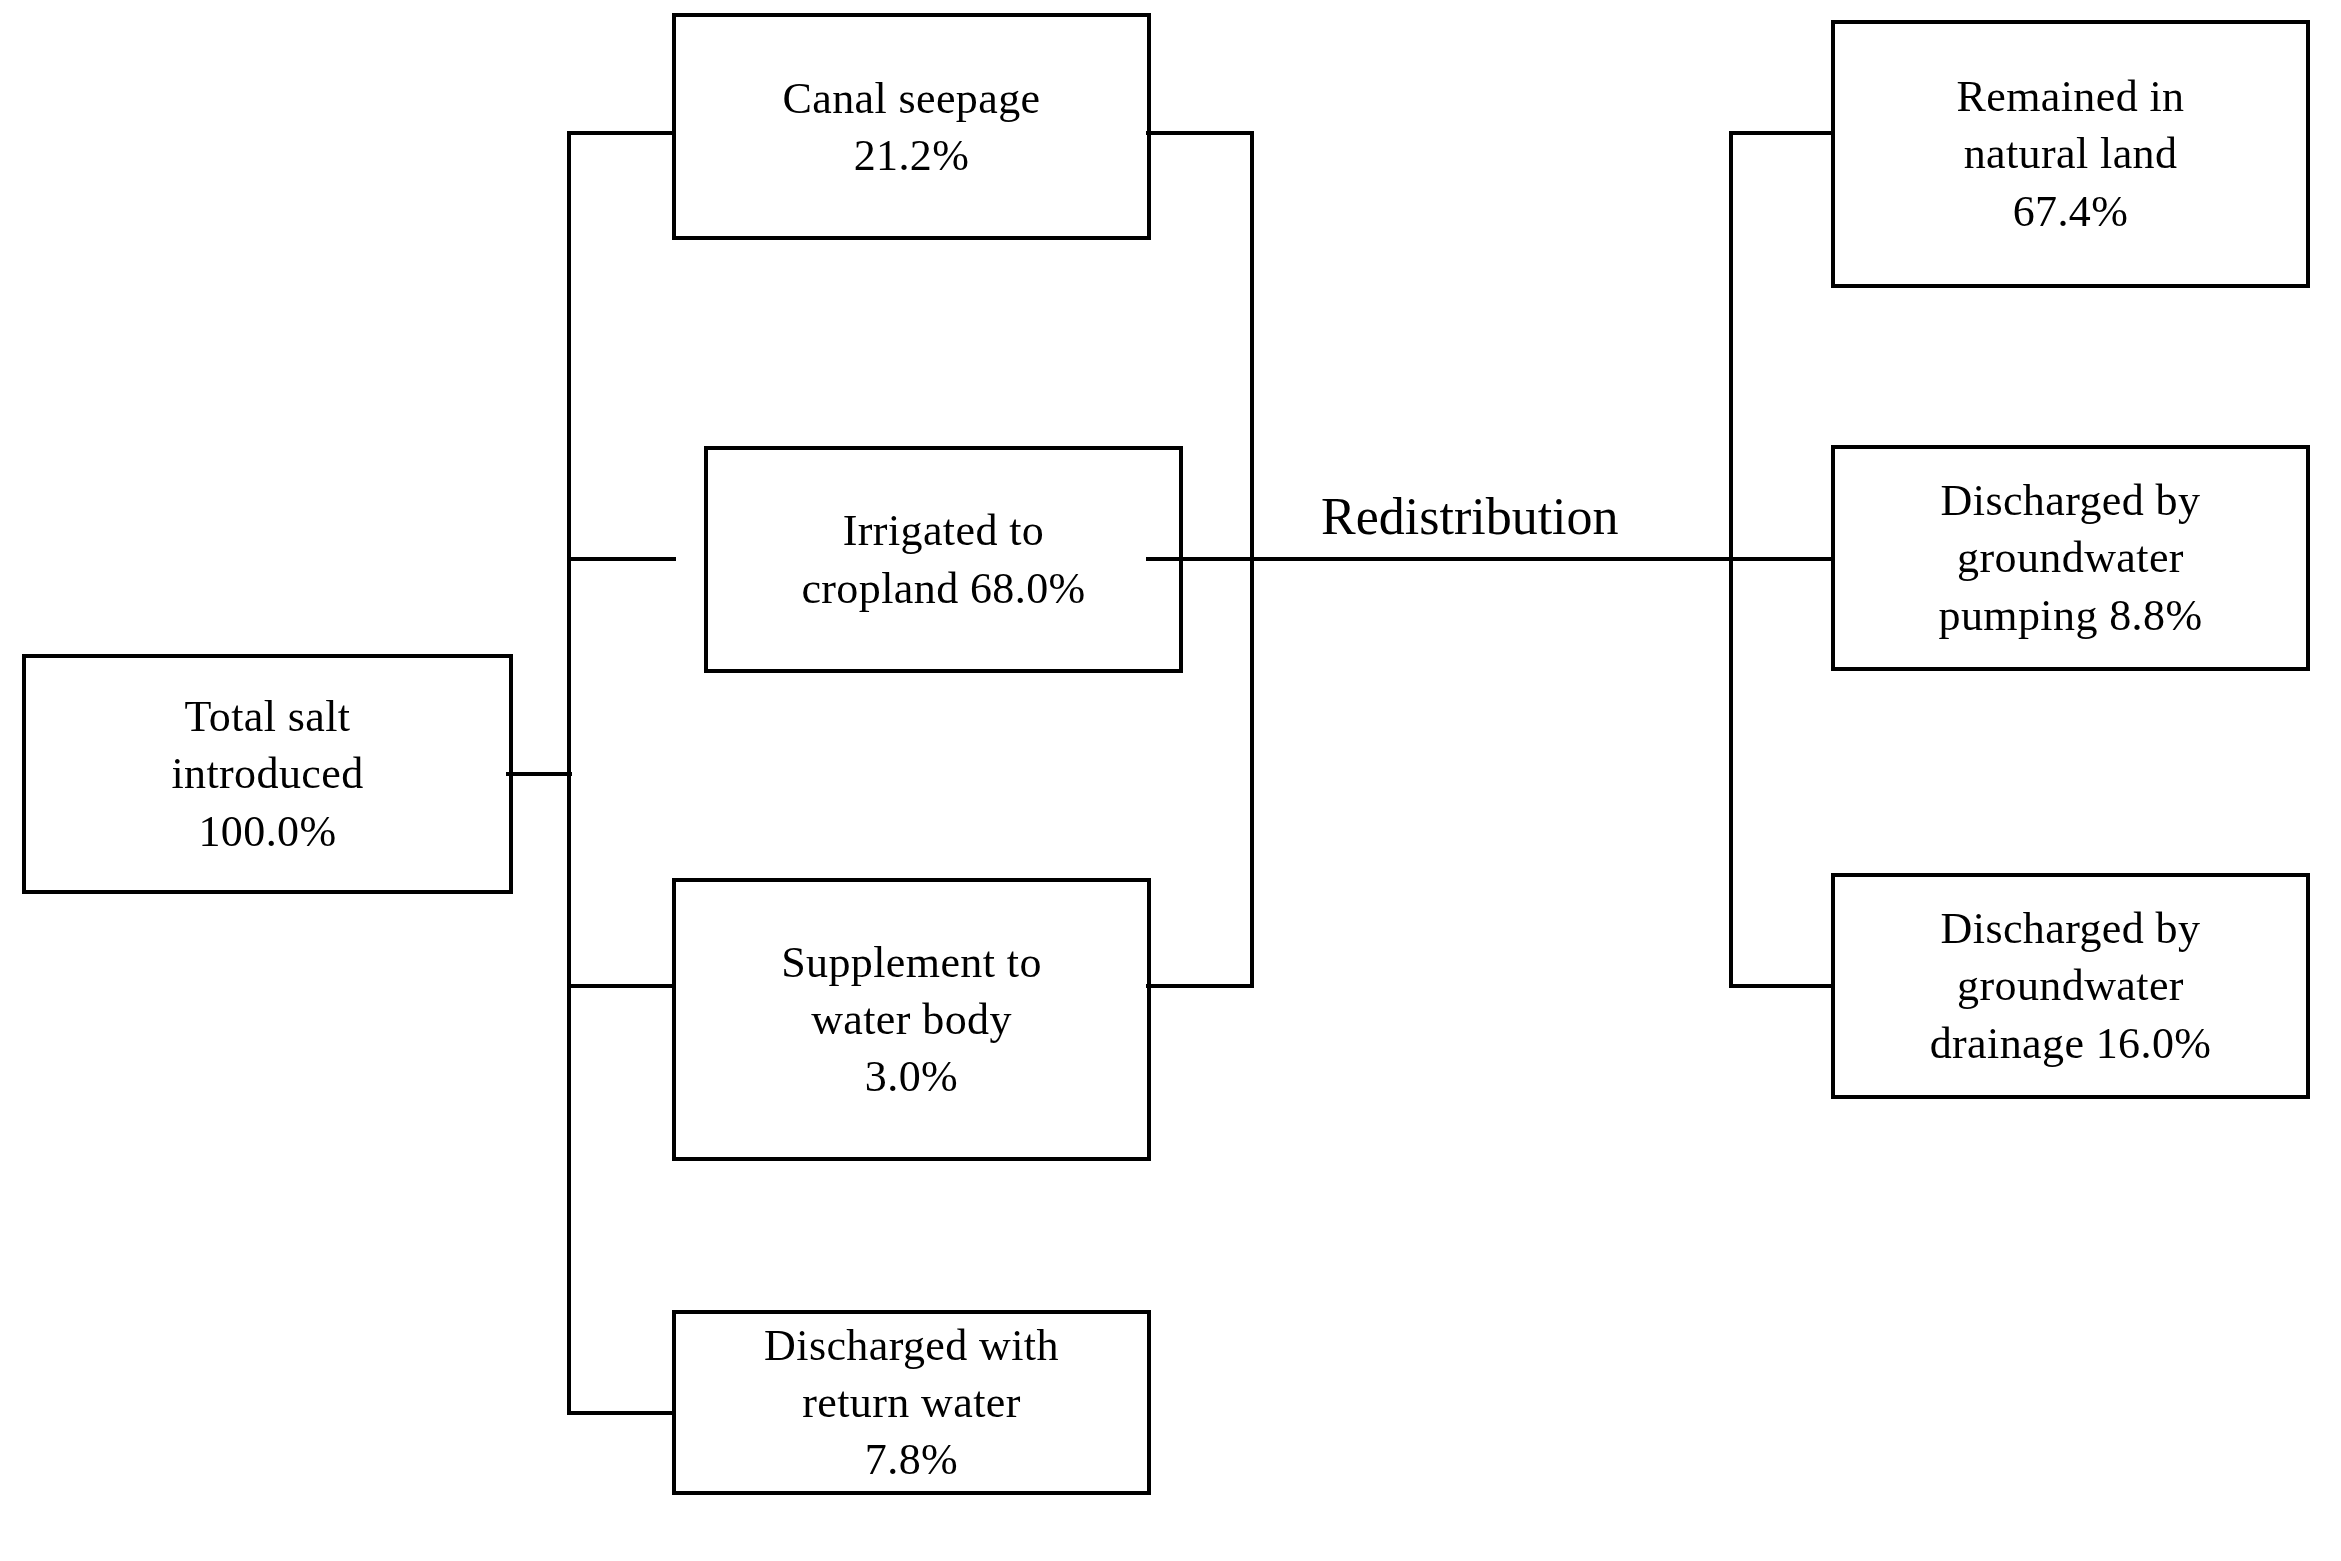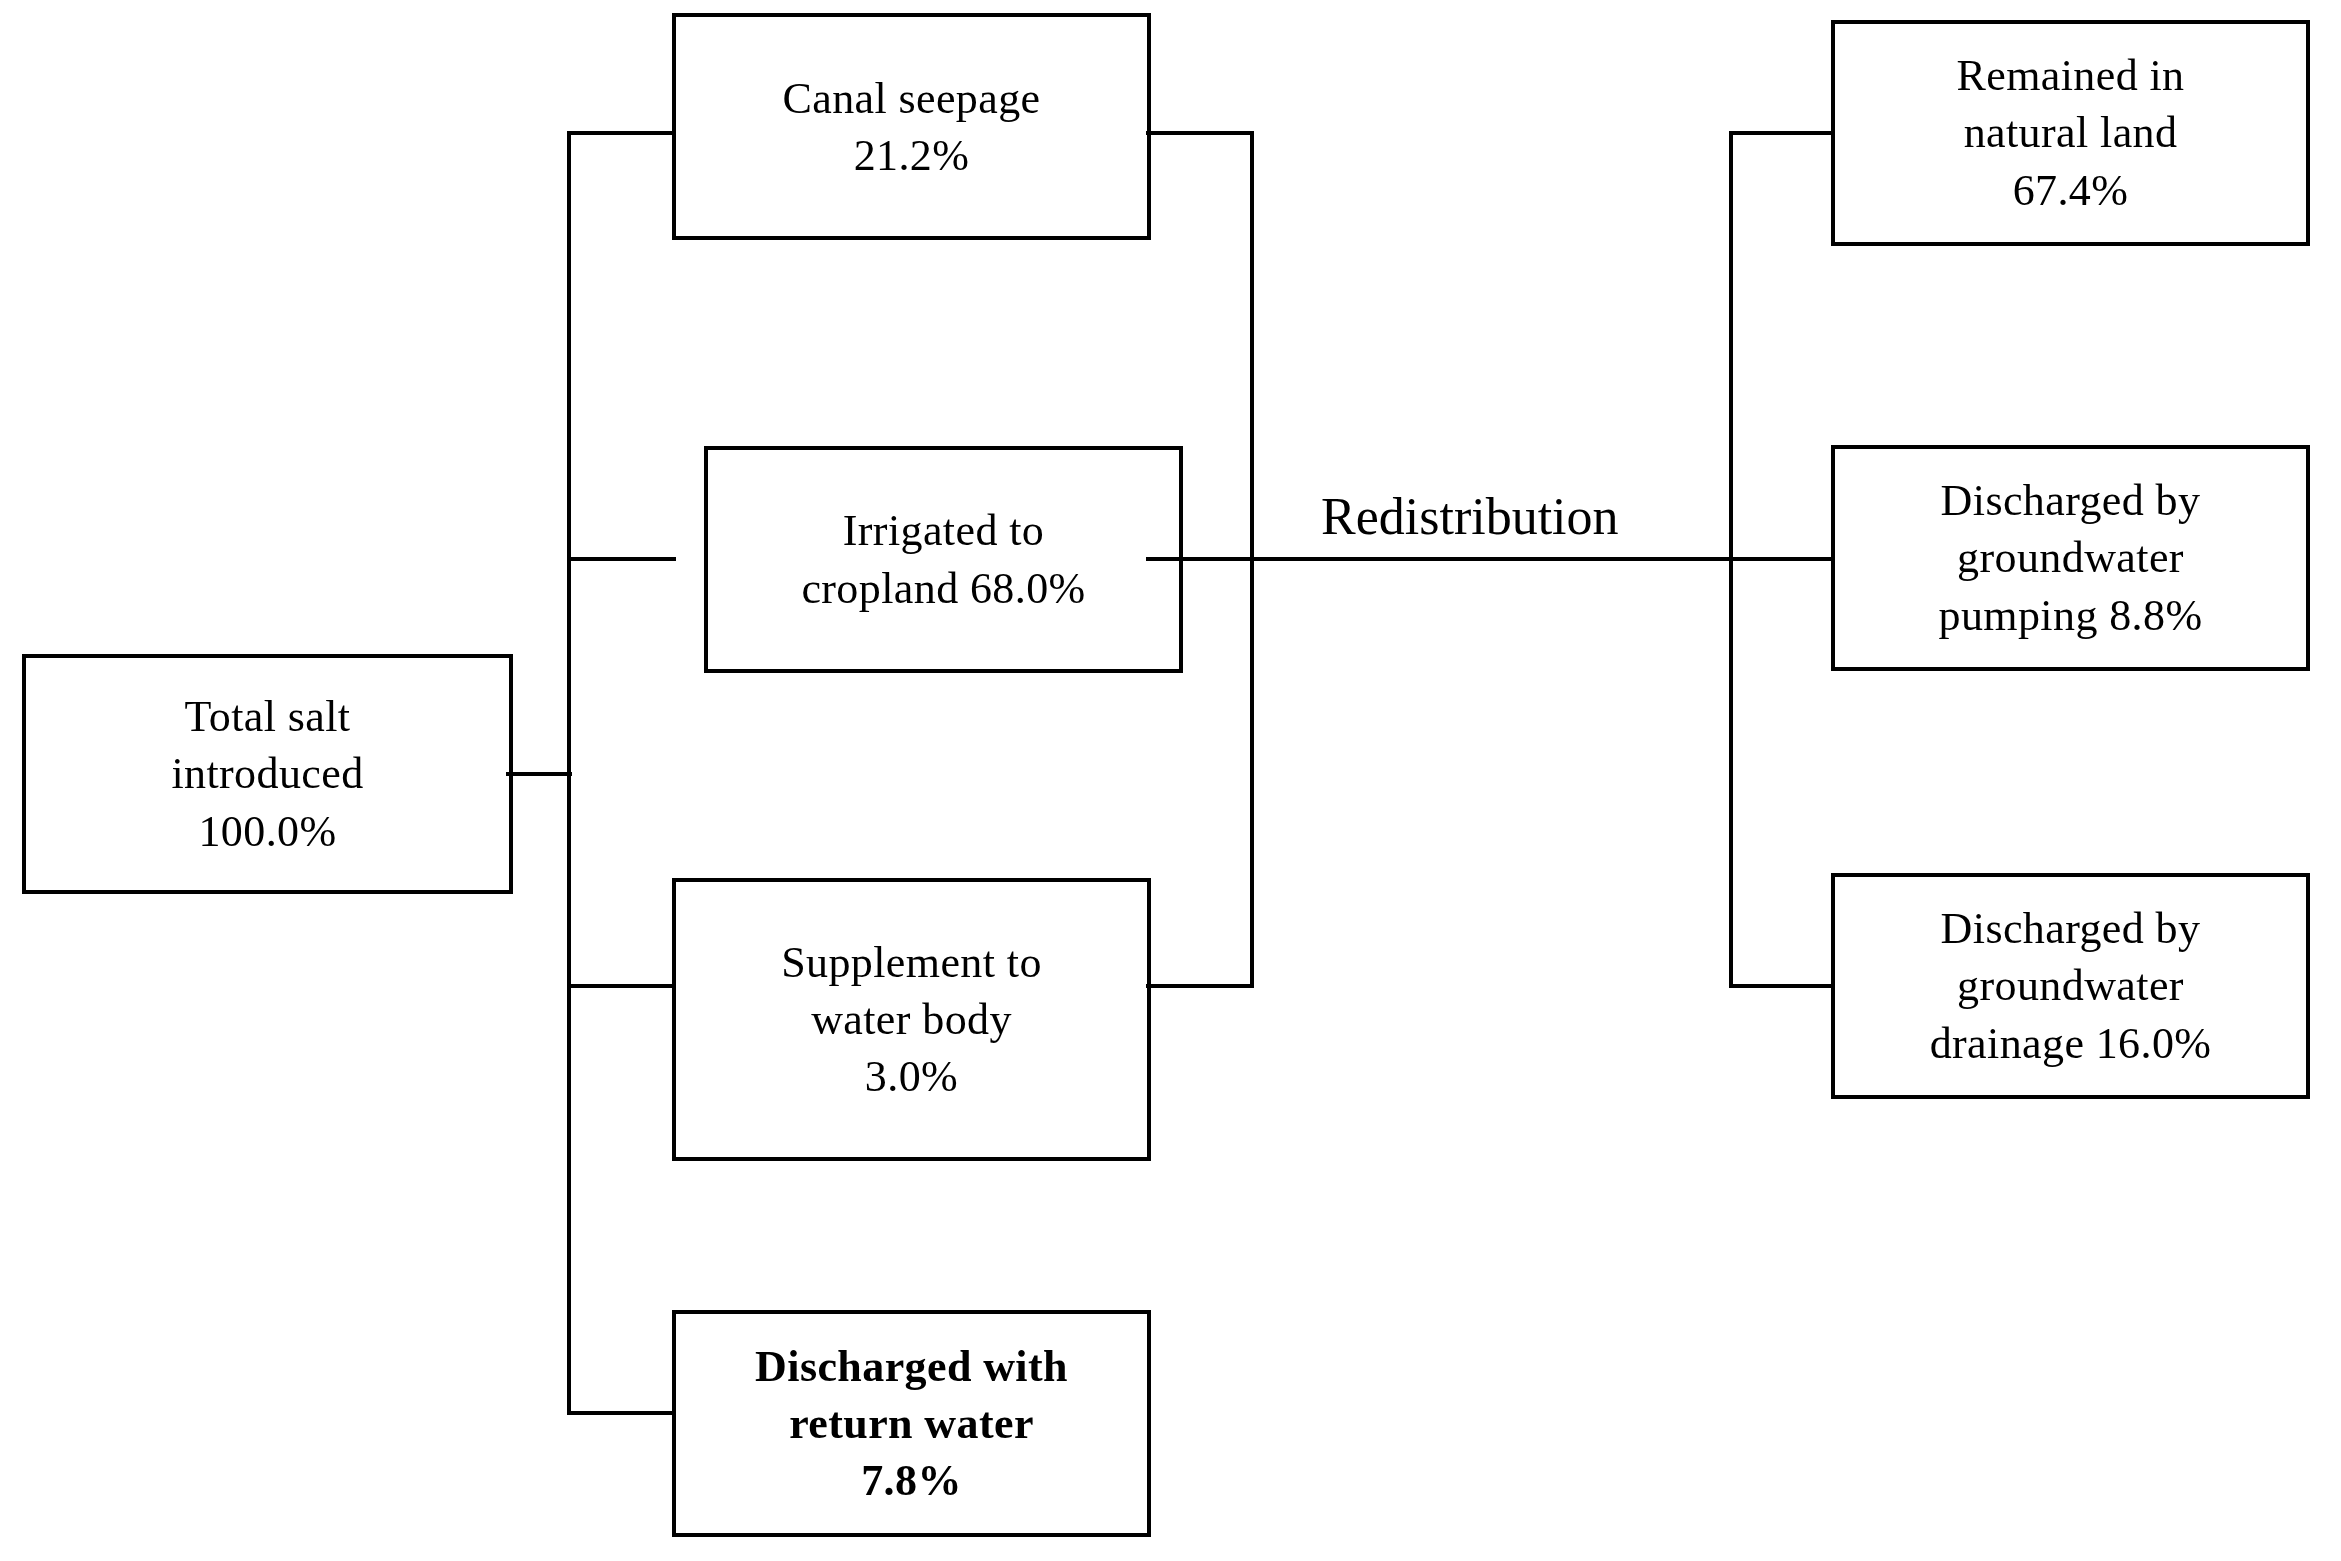--- a/index.html
+++ b/index.html
@@ -84,40 +84,40 @@
     <span>Irrigated  to</span>
     <span>cropland 68.0%</span>
   </div>
 
   <div class="node" style="left:672px; top:878px; width:479px; height:283px;">
     <span>Supplement to</span>
     <span>water body</span>
     <span>3.0%</span>
   </div>
 
-  <div class="node" style="left:672px; top:1310px; width:479px; height:227px;font-weight:bold;">
+  <div class="node" style="left:672px; top:1310px; width:479px; height:185px;">
     <span>Discharged with</span>
     <span>return water</span>
     <span>7.8%</span>
   </div>
 
   <div class="hline" style="left:1146px; top:131px; width:108px;"></div>
   <div class="hline" style="left:1146px; top:984px; width:108px;"></div>
 
   <div class="vline" style="left:1250px; top:131px; height:857px;"></div>
 
   <div class="hline" style="left:1146px; top:557px; width:690px;"></div>
 
   <div class="edge-label" style="left:1321px; top:491px;">Redistribution</div>
 
   <div class="vline" style="left:1729px; top:131px; height:857px;"></div>
   <div class="hline" style="left:1729px; top:131px; width:107px;"></div>
   <div class="hline" style="left:1729px; top:984px; width:107px;"></div>
 
-  <div class="node" style="left:1831px; top:20px; width:479px; height:226px;">
+  <div class="node" style="left:1831px; top:20px; width:479px; height:268px;">
     <span>Remained in</span>
     <span>natural land</span>
     <span>67.4%</span>
   </div>
 
   <div class="node" style="left:1831px; top:445px; width:479px; height:226px;">
     <span>Discharged by</span>
     <span>groundwater</span>
     <span>pumping 8.8%</span>
   </div>

